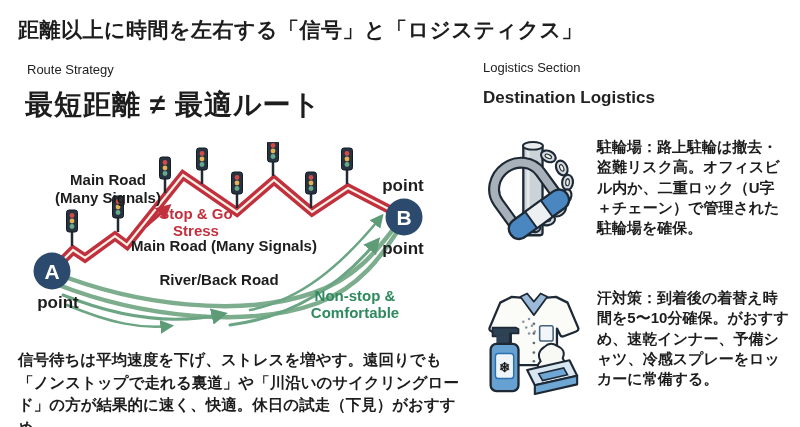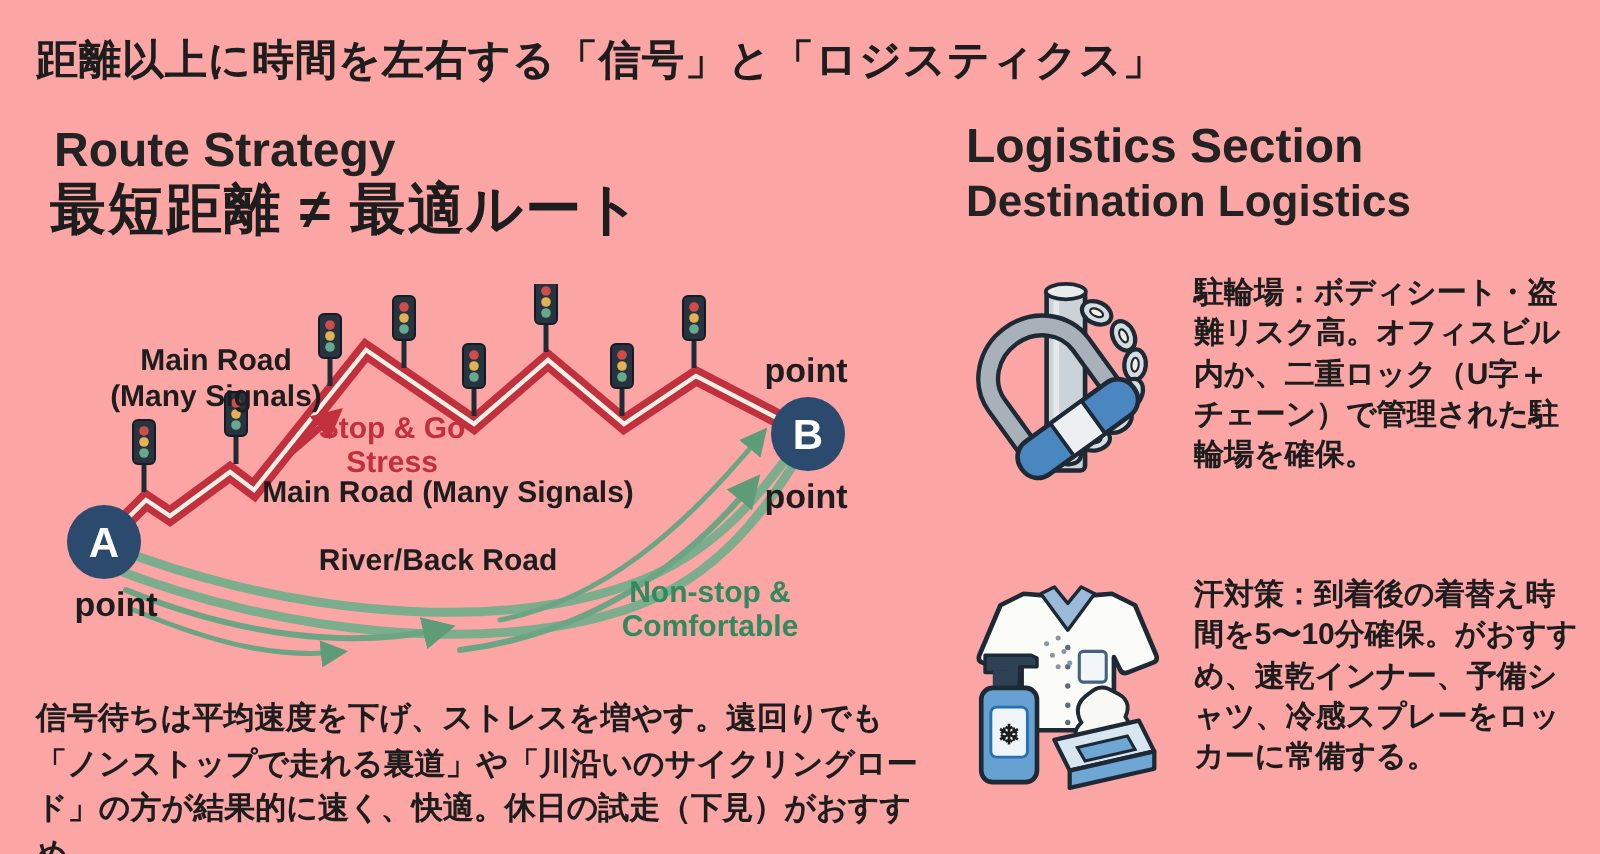--- a/index.html
+++ b/index.html
@@ -1,26 +1,26 @@
 <!DOCTYPE html>
 <html><head>
 <meta charset="utf-8">
 <style>
   html,body{margin:0;padding:0;background:#e8e6da;}
-  .canvas{position:relative;width:800px;height:427px;background:#fca5a5;overflow:hidden;
+  .canvas{position:relative;width:800px;height:427px;background:#ffffff;overflow:hidden;
           font-family:"Liberation Sans",sans-serif;color:#1d1d1d;}
   .abs{position:absolute;}
   .page-title{left:18px;top:16px;font-size:21px;font-weight:800;letter-spacing:0.5px;}
-  .kicker{font-size:24px;font-weight:700;color:#222;}
+  .kicker{font-size:13px;font-weight:400;color:#222;}
   .route-kicker{left:27px;top:62px;}
   .route-headline{left:25px;top:86px;font-size:28px;font-weight:800;letter-spacing:1px;}
   .diagram{left:15px;top:142px;}
   .route-note{left:18px;top:349px;width:444px;font-size:15.5px;font-weight:700;line-height:22.5px;margin:0;}
   .log-kicker{left:483px;top:60px;}
-  .log-subtitle{left:483px;top:88px;font-size:22px;font-weight:600;color:#222;}
+  .log-subtitle{left:483px;top:88px;font-size:17px;font-weight:600;color:#222;}
   .log-item-text{left:597px;width:192px;font-size:15px;font-weight:700;line-height:20.3px;margin:0;}
   .item1-text{top:137px;}
   .item2-text{top:288px;}
   .item-icon{left:481px;}
   .icon1{top:137px;}
   .icon2{top:289px;}
   svg text{font-family:"Liberation Sans",sans-serif;font-weight:700;fill:#1d1d1d;}
   svg .lbl{font-size:15px;}
   svg .red-lbl{fill:#c2303d;}
   svg .green-lbl{fill:#2f8a5e;}
@@ -149,21 +149,21 @@
           <ellipse rx="3.6" ry="1.9" fill="#f3f1e6" stroke="#1d2935" stroke-width="1.1"></ellipse>
         </g>
     </g>
     <g transform="translate(47,62) rotate(-36)">
       <path d="M-27,14 L-27,-12 A27,25 0 0 1 27,-12 L27,14" fill="none" stroke="#1d2935" stroke-width="12.5"></path>
       <path d="M-27,14 L-27,-12 A27,25 0 0 1 27,-12 L27,14" fill="none" stroke="#a8b1b9" stroke-width="8"></path>
       <rect x="-36" y="12" width="72" height="21" rx="10" fill="#4a86c0" stroke="#1d2935" stroke-width="2.4"></rect>
       <rect x="-10" y="12" width="20" height="21" fill="#edf0f2" stroke="#1d2935" stroke-width="2"></rect>
     </g>
   </svg>
-  <p class="abs log-item-text item1-text">駐輪場：ボディシート・盗難リスク高。オフィスビル内か、二重ロック（U字＋チェーン）で管理された駐輪場を確保。</p>
+  <p class="abs log-item-text item1-text">駐輪場：路上駐輪は撤去・盗難リスク高。オフィスビル内か、二重ロック（U字＋チェーン）で管理された駐輪場を確保。</p>
 
   <svg class="abs item-icon icon2" width="100" height="108" viewBox="0 0 104 112">
     <g>
       <path d="M32,8 L20,14 L9,40 Q8,43 11,44 L24,49 Q27,50 28,47 L31,41 L31,76 Q31,79 34,79 L76,79 Q79,79 79,76 L79,41 L82,47 Q83,50 86,49 L99,44 Q102,43 101,40 L90,14 L78,8 L66,9 Q55,24 44,9 Z" fill="#fbfbf8" stroke="#1d2935" stroke-width="2.4" stroke-linejoin="round"></path>
       <path d="M41,8 L55,27 L69,8 L62,4.5 L55,13 L48,4.5 Z" fill="#9bb9d8" stroke="#1d2935" stroke-width="1.8" stroke-linejoin="round"></path>
       <rect x="61" y="38" width="14" height="16" rx="2" fill="#f2f6f9" stroke="#44617e" stroke-width="1.6"></rect>
       <circle cx="55" cy="36" r="1.4" fill="#5c6b77"></circle>
         <circle cx="55" cy="46" r="1.4" fill="#5c6b77"></circle>
       <circle cx="55" cy="56" r="1.4" fill="#5c6b77"></circle>
         <circle cx="55" cy="66" r="1.4" fill="#5c6b77"></circle>

